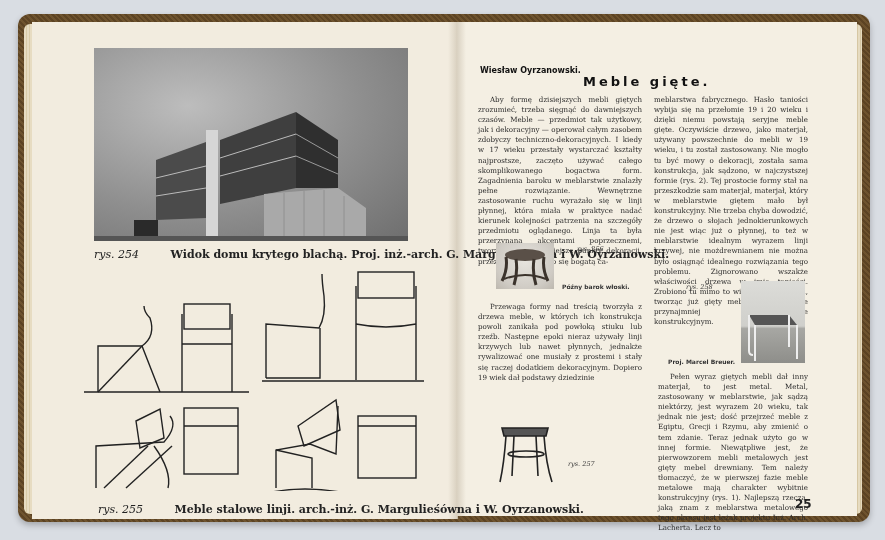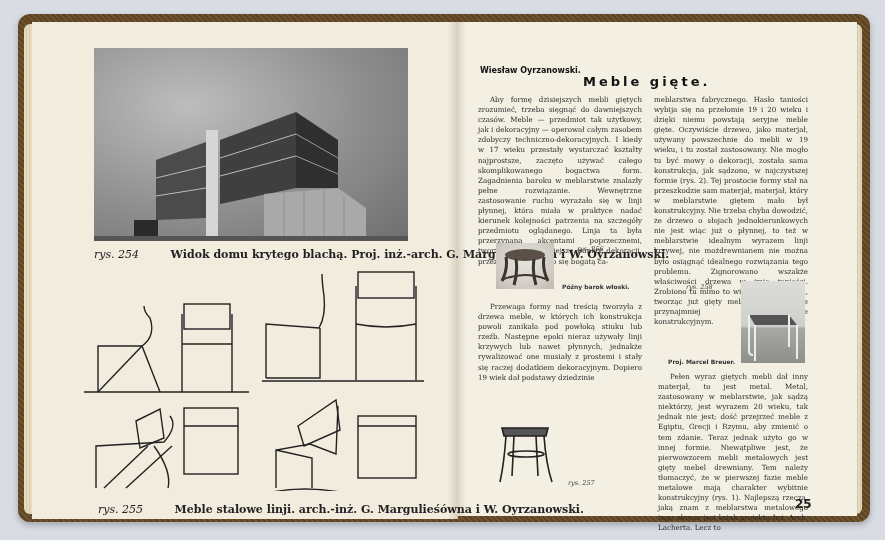--- a/index.html
+++ b/index.html
@@ -200,21 +200,21 @@
   <p>Przewaga formy nad treścią tworzyła z drzewa meble, w których ich konstrukcja powoli zanikała pod powłoką stiuku lub rzeźb. Następne epoki nieraz używały linji krzywych lub nawet płynnych, jednakże rywalizować one musiały z prostemi i stały się raczej dodatkiem dekoracyjnym. Dopiero 19 wiek dał podstawy dziedzinie</p>
 </div>
 
 <div style="position:absolute; left:498px; top:424px; width:56px; height:64px;">
   <svg width="56" height="64" viewBox="0 0 56 64" fill="none" stroke="#222" stroke-width="1.6">
     <path d="M4,4 L50,4 L48,12 L6,12 Z" fill="#555"></path>
     <path d="M8,12 Q6,40 2,58 M46,12 Q48,40 54,58 M16,12 L14,52 M38,12 L40,52"></path>
     <ellipse cx="28" cy="30" rx="18" ry="3"></ellipse>
   </svg>
 </div>
-<div class="small-label it" style="left:568px; top:479px;">rys. 257</div>
+<div class="small-label it" style="left:568px; top:460px;">rys. 257</div>
 
 <div class="col" style="left:654px; top:95px; width:154px;">
   <p class="noindent">meblarstwa fabrycznego. Hasło taniości wybija się na przełomie 19 i 20 wieku i dzięki niemu powstają seryjne meble gięte. Oczywiście drzewo, jako materjał, używany powszechnie do mebli w 19 wieku, i tu został zastosowany. Nie mogło tu być mowy o dekoracji, została sama konstrukcja, jak sądzono, w najczystszej formie (rys. 2). Tej prostocie formy stał na przeszkodzie sam materjał, materjał, który w meblarstwie giętem mało był konstrukcyjny. Nie trzeba chyba dowodzić, że drzewo o słojach jednokierunkowych nie jest wiąc już o płynnej, to też w meblarstwie idealnym wyrazem linji krzywej, nie możdrewnianem nie można było osiągnąć idealnego rozwiązania tego problemu. Zignorowano wszakże właściwości drzewa w imię taniości. Zrobiono tu mimo to wielki krok naprzód, tworząc już gięty mebel o charakterze przynajmniej zewnętrznie konstrukcyjnym.</p>
 </div>
 
 <div class="small-label it" style="left:686px; top:283px;">rys. 258</div>
 <div class="fig-breuer">
   <svg width="64" height="82" viewBox="0 0 64 82">
     <polygon points="8,34 48,34 56,44 14,44" fill="#555"></polygon>
     <g stroke="#eee" stroke-width="2" fill="none">

